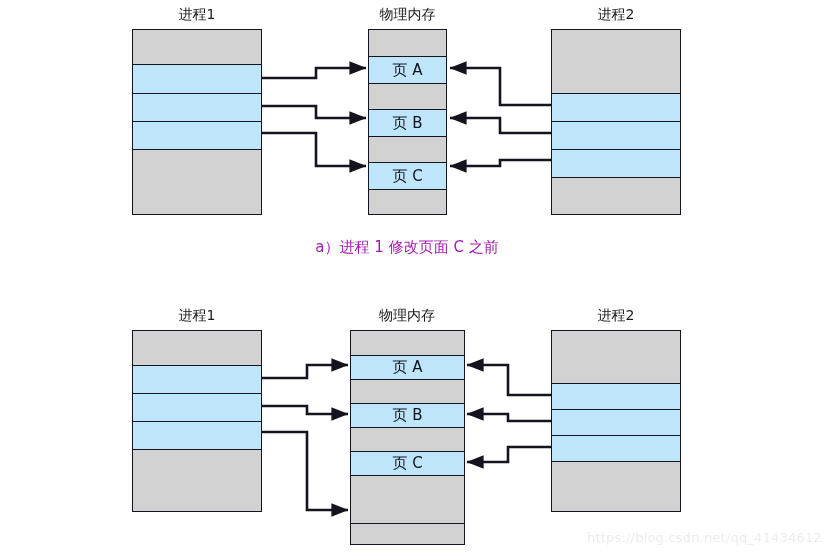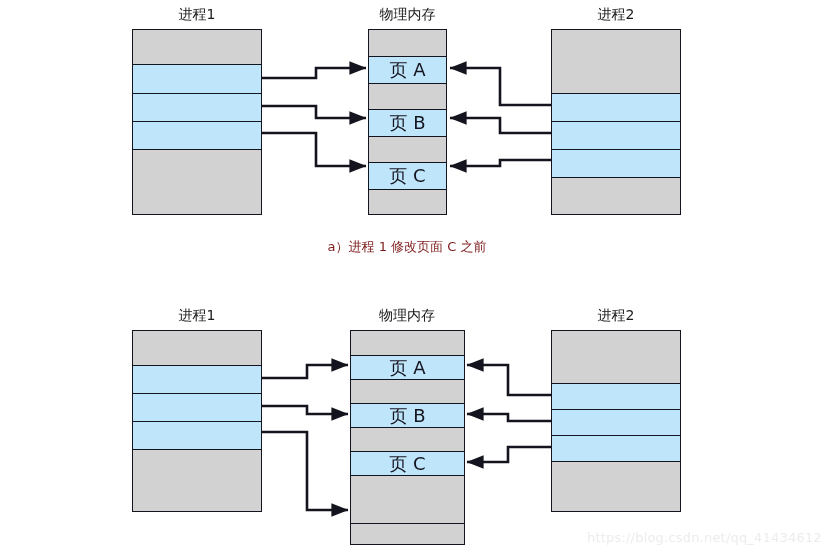--- a/index.html
+++ b/index.html
@@ -13,28 +13,28 @@
 
   .col-title{
     position:absolute;font-size:14px;color:#1a1a1a;white-space:nowrap;
     text-align:center;line-height:18px;
   }
 
   .memcol{position:absolute;border:1.6px solid #14141e;box-sizing:border-box;background:#d2d2d2;}
   .row{
     position:absolute;left:0;right:0;box-sizing:border-box;
     display:flex;align-items:center;justify-content:center;
-    font-size:18px;color:#14141e;white-space:nowrap;
+    font-size:15px;color:#14141e;white-space:nowrap;
   }
   .row.gray{background:#d2d2d2;}
   .row.blue{background:#bfe5fa;}
   .row.sep{border-top:1.6px solid #14141e;}
 
   .caption{
-    position:absolute;font-size:13px;color:#7f1d1d;white-space:nowrap;
+    position:absolute;font-size:15px;color:#a21caf;white-space:nowrap;
     text-align:center;
   }
   .watermark{
     position:absolute;font-size:13px;color:#ececec;white-space:nowrap;
     letter-spacing:.2px;
   }
 </style>
 </head>
 <body>
 

